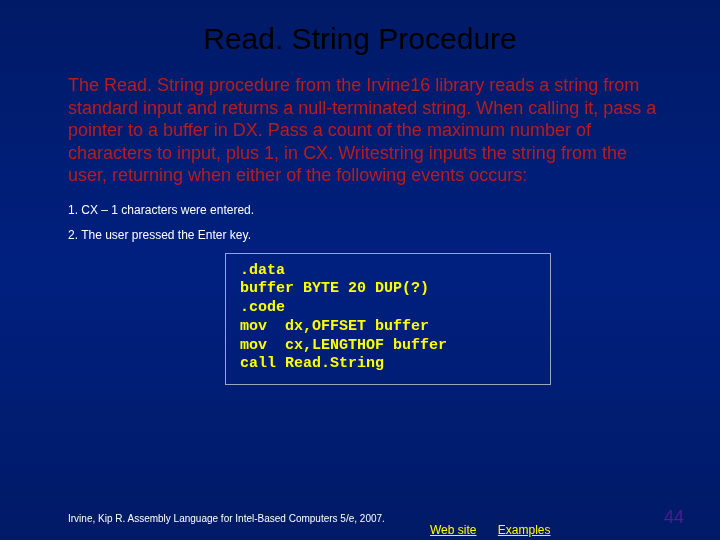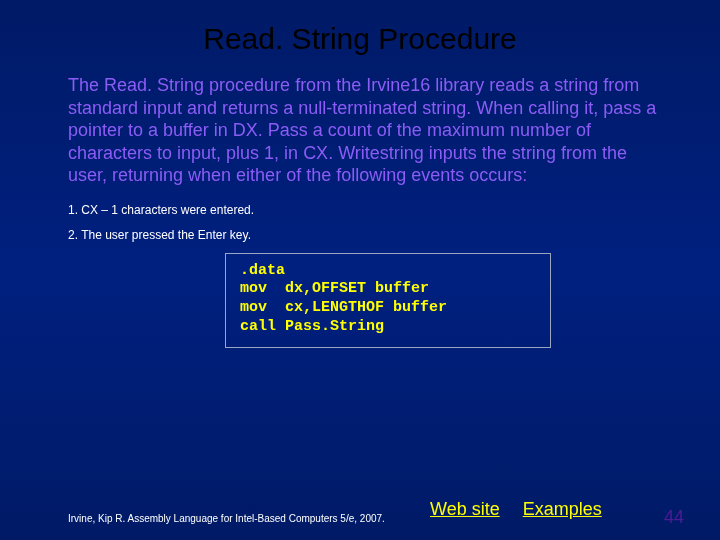--- a/index.html
+++ b/index.html
@@ -14,21 +14,21 @@
   }
   .title {
     color: #000000;
     font-size: 30px;
     font-weight: normal;
     text-align: center;
     padding-top: 22px;
     padding-bottom: 18px;
   }
   .body-text {
-    color: #8b5cf6;
+    color: #b91c1c;
     font-size: 18px;
     line-height: 1.25;
     padding: 0 60px 0 68px;
     margin-bottom: 16px;
   }
   .list-item {
     color: #ffffff;
     font-size: 12px;
     line-height: 1.25;
     padding: 0 60px 0 68px;
@@ -54,23 +54,23 @@
     left: 0;
     width: 100%;
     padding: 0 30px 0 68px;
   }
   .citation {
     color: #ffffff;
     font-size: 10px;
   }
   .links {
     position: absolute;
-    bottom: 20px;
+    bottom: 3px;
     left: 430px;
-    font-size: 18px;
+    font-size: 12px;
   }
   .link {
     color: #ffff00;
     text-decoration: underline;
     margin-right: 18px;
   }
   .page-num {
     position: absolute;
     bottom: 12px;
     right: 36px;
@@ -83,23 +83,25 @@
 
 <div class="title">Read. String Procedure</div>
 
 <div class="body-text">The Read. String procedure from the Irvine16 library reads a string from standard input and returns a null-terminated string. When calling it, pass a pointer to a buffer in DX. Pass a count of the maximum number of characters to input, plus 1, in CX. Writestring inputs the string from the user, returning when either of the following events occurs:</div>
 
 <div class="list-item">1. CX – 1 characters were entered.</div>
 <div class="list-item">2. The user pressed the Enter key.</div>
 
 <div class="code-box">
   <div class="code-line">.data</div>
+  <div class="code-line">buffer BYTE 20 DUP(?)</div>
+  <div class="code-line">.code</div>
   <div class="code-line">mov  dx,OFFSET buffer</div>
   <div class="code-line">mov  cx,LENGTHOF buffer</div>
-  <div class="code-line">call Pass.String</div>
+  <div class="code-line">call Read.String</div>
 </div>
 
 <div class="footer">
   <span class="citation">Irvine, Kip R. Assembly Language for Intel-Based Computers 5/e, 2007.</span>
 </div>
 
 <div class="links">
   <span class="link">Web site</span>
   <span class="link">Examples</span>
 </div>

